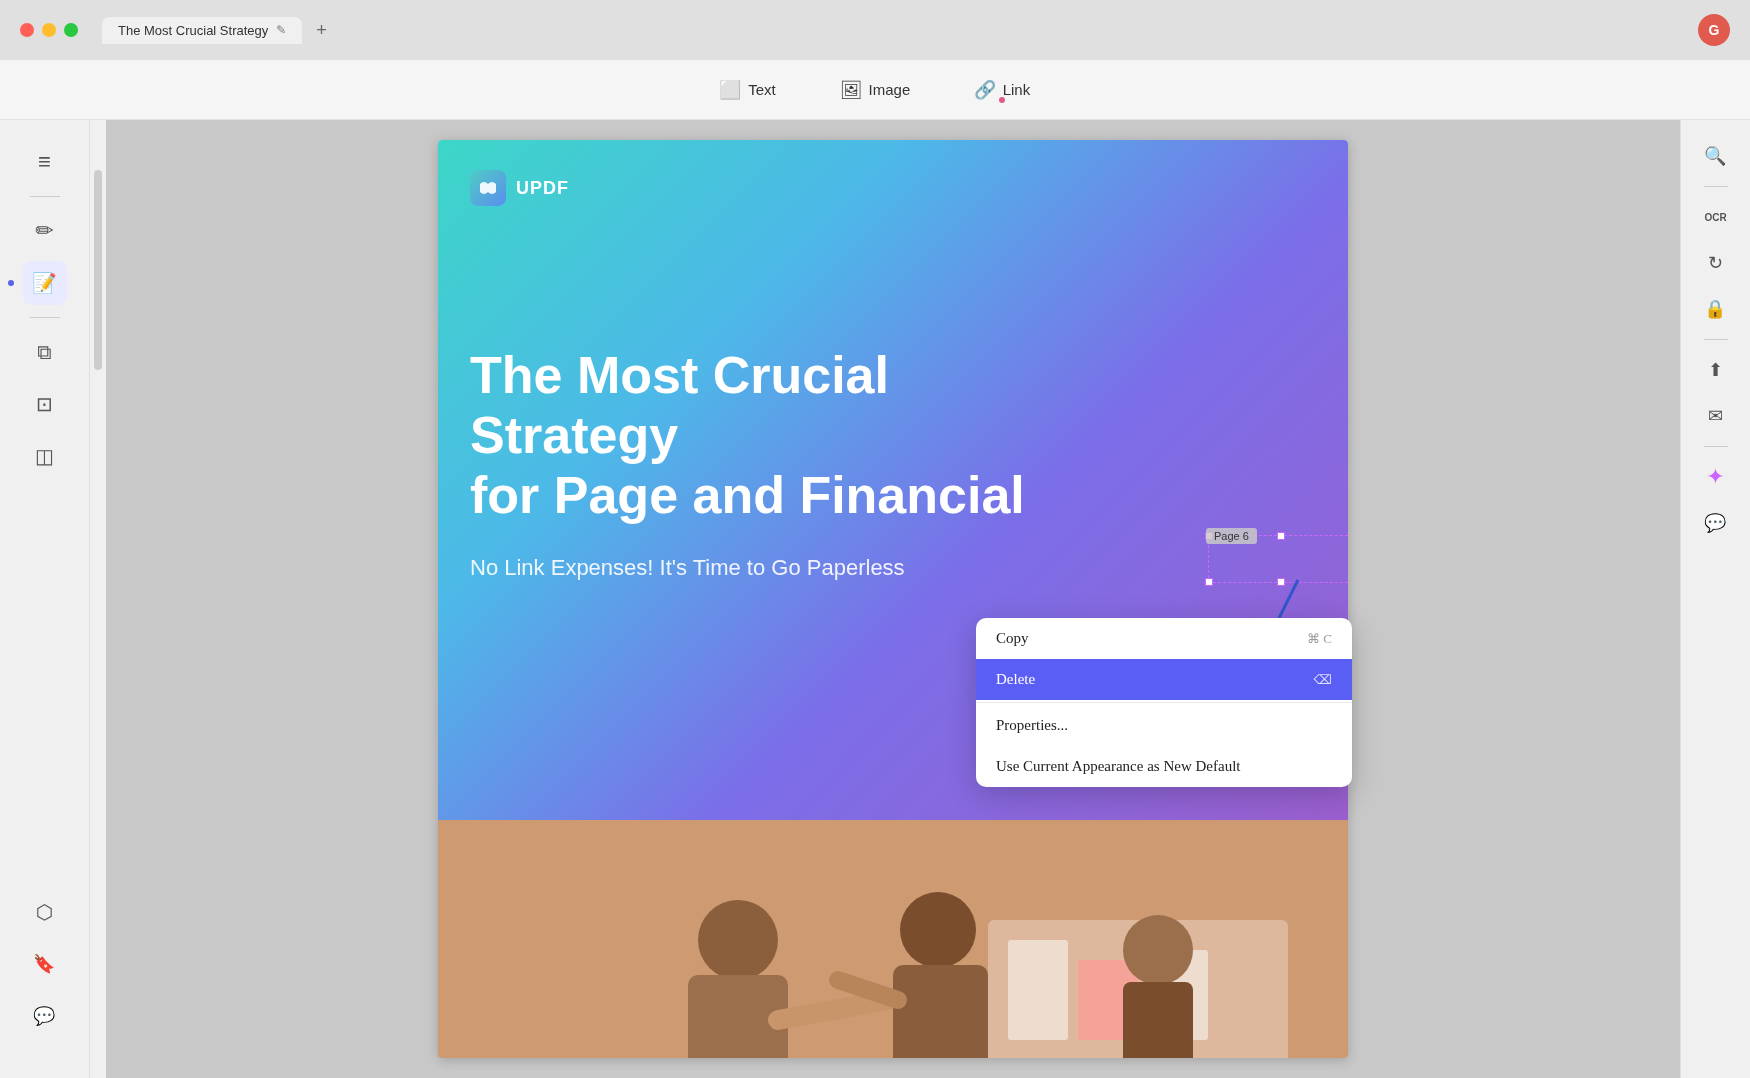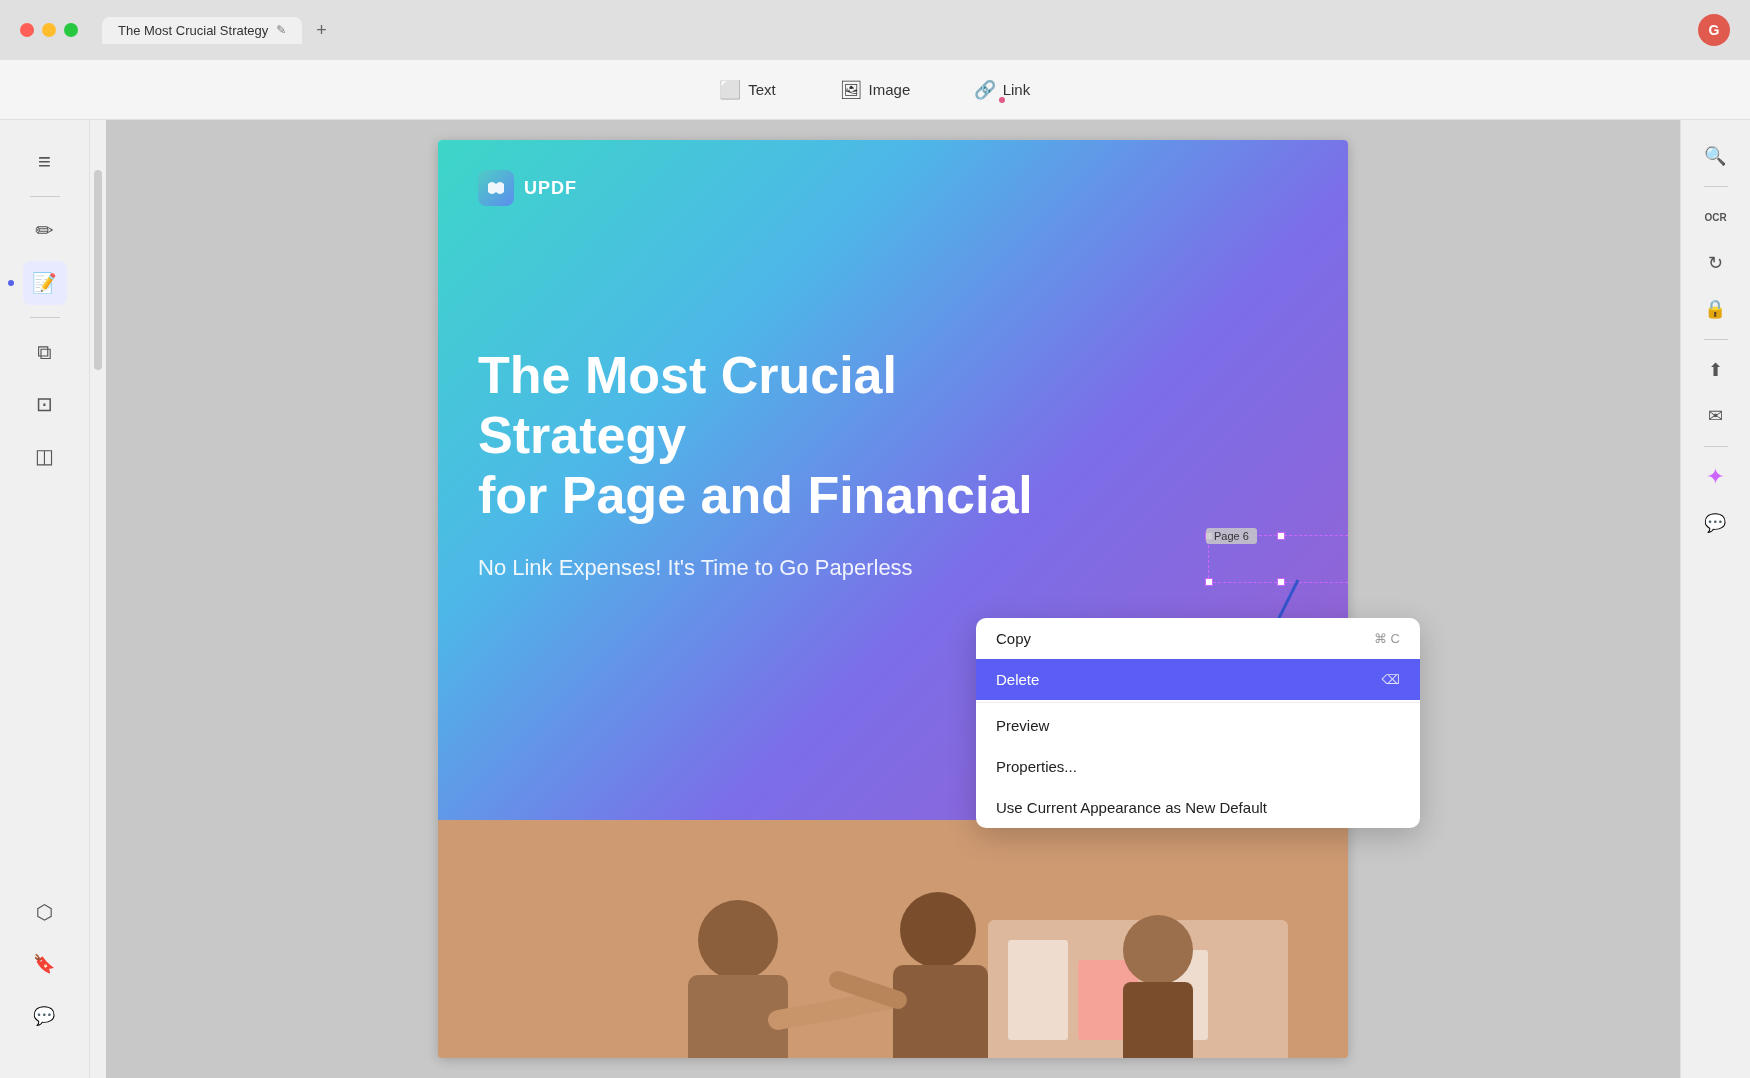--- a/index.html
+++ b/index.html
@@ -182,21 +182,21 @@
       overflow: hidden;
       position: relative;
       box-shadow: 0 2px 12px rgba(0,0,0,0.2);
     }
 
     
     .pdf-header {
       height: 680px;
       background: linear-gradient(135deg, #3dd6c8 0%, #4db8e8 30%, #7b6ee8 60%, #9b5fcf 100%);
       position: relative;
-      padding: 30px 40px;
+      padding: 30px 32px;
     }
 
     .updf-logo {
       display: flex;
       align-items: center;
       gap: 10px;
     }
     .updf-logo-icon {
       width: 36px;
       height: 36px;
@@ -260,26 +260,27 @@
       justify-content: center;
       overflow: hidden;
       position: relative;
     }
 
     
     .context-menu {
       position: absolute;
       top: 498px;
       left: 870px;
-      width: 444px;
+      width: 376px;
       background: white;
       border-radius: 10px;
       box-shadow: 0 8px 30px rgba(0,0,0,0.2);
       overflow: hidden;
       z-index: 100;
+      font-family: Liberation Serif, serif;
     }
     .context-item {
       padding: 12px 20px;
       font-size: 15px;
       color: #222;
       display: flex;
       align-items: center;
       justify-content: space-between;
       cursor: pointer;
     }
@@ -486,23 +487,20 @@
         <div class="context-item">
           <span>Copy</span>
           <span class="context-shortcut">⌘ C</span>
         </div>
         <div class="context-item highlighted">
           <span>Delete</span>
           <span class="context-shortcut">⌫</span>
         </div>
         <div class="context-divider"></div>
         <div class="context-item">
-          <span>Preview</span>
-        </div>
-        <div class="context-item">
           <span>Properties...</span>
         </div>
         <div class="context-item">
           <span>Use Current Appearance as New Default</span>
         </div>
       </div>
     </div>
 
     <div class="right-sidebar">
       <div class="rs-icon">🔍</div>

